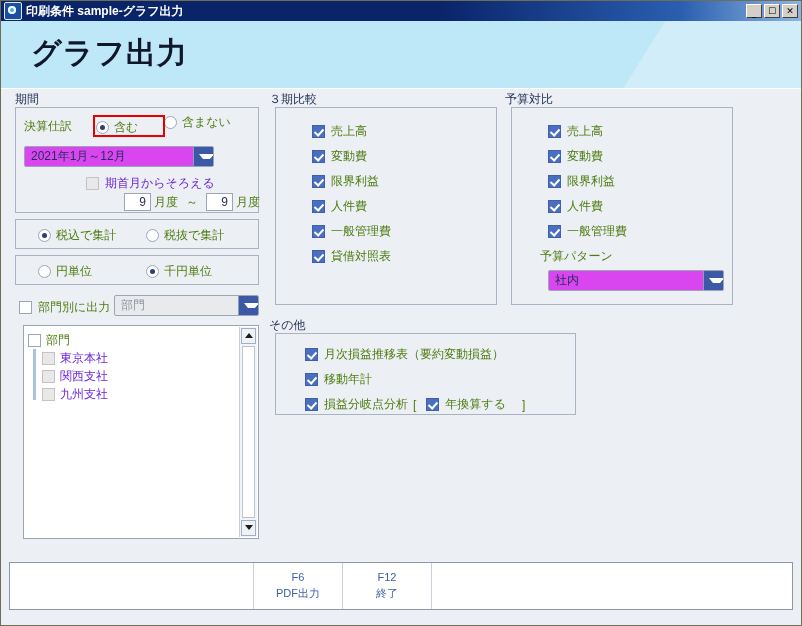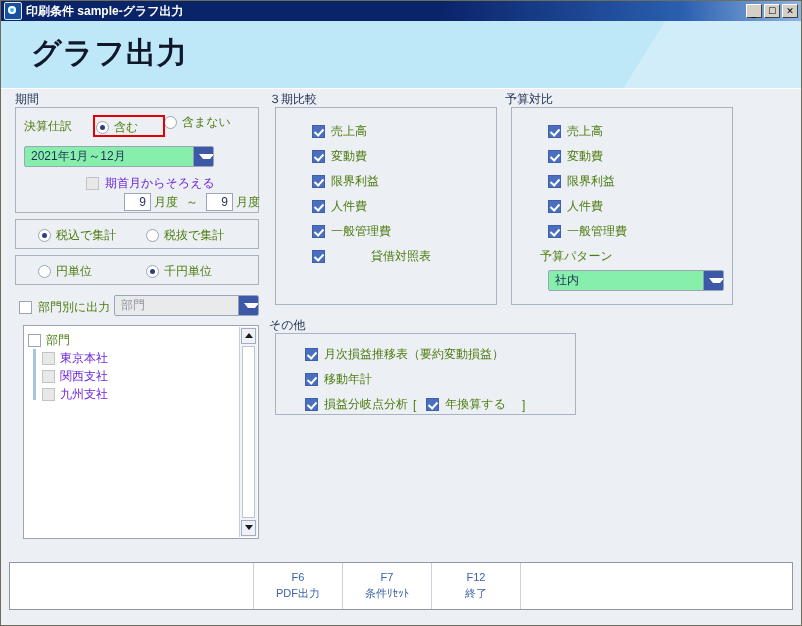--- a/index.html
+++ b/index.html
@@ -170,21 +170,21 @@
   }
   .cbox.dim { background: #e8e8e8; border-color: #c3c3c3; }
 
   .lbl { font-size: 12px; color: #4d7c0f; }
   .lbl.dim { color: #6d28d9; }
 
   .combo {
     position: absolute;
     height: 21px;
     border: 1px solid #9aa6b8;
-    background: #86efac;
+    background: #d946ef;
     box-sizing: border-box;
     display: flex;
     align-items: center;
     border-radius: 2px;
     overflow: hidden;
   }
   .combo .val {
     flex: 1 1 auto;
     padding-left: 6px;
     font-size: 12px;
@@ -453,21 +453,21 @@
         <span class="lbl">限界利益</span>
       </div>
       <div class="row" style="left:36px; top:90px;">
         <span class="cbox on"></span>
         <span class="lbl">人件費</span>
       </div>
       <div class="row" style="left:36px; top:115px;">
         <span class="cbox on"></span>
         <span class="lbl">一般管理費</span>
       </div>
-      <div class="row" style="left:36px; top:140px;gap:40px;">
+      <div class="row" style="left:36px; top:140px;">
         <span class="cbox on"></span>
         <span class="lbl">貸借対照表</span>
       </div>
     </div>
 
     <div class="section-label" style="left:504px; top:2px;">予算対比</div>
     <div class="group" style="left:510px; top:18px; width:222px; height:198px;">
       <div class="row" style="left:36px; top:15px;">
         <span class="cbox on"></span>
         <span class="lbl">売上高</span>
@@ -522,24 +522,20 @@
   </div>
 
   <div class="footer">
     <div class="fkeys">
       <div class="fkey spacer-l"></div>
       <div class="fkey">
         <div class="k">F6</div>
         <div class="n">PDF出力</div>
       </div>
       <div class="fkey">
-        <div class="k">F7</div>
-        <div class="n">条件ﾘｾｯﾄ</div>
-      </div>
-      <div class="fkey">
         <div class="k">F12</div>
         <div class="n">終了</div>
       </div>
       <div class="fkey spacer-r"></div>
     </div>
   </div>
 
 </div>
 
 </body></html>

